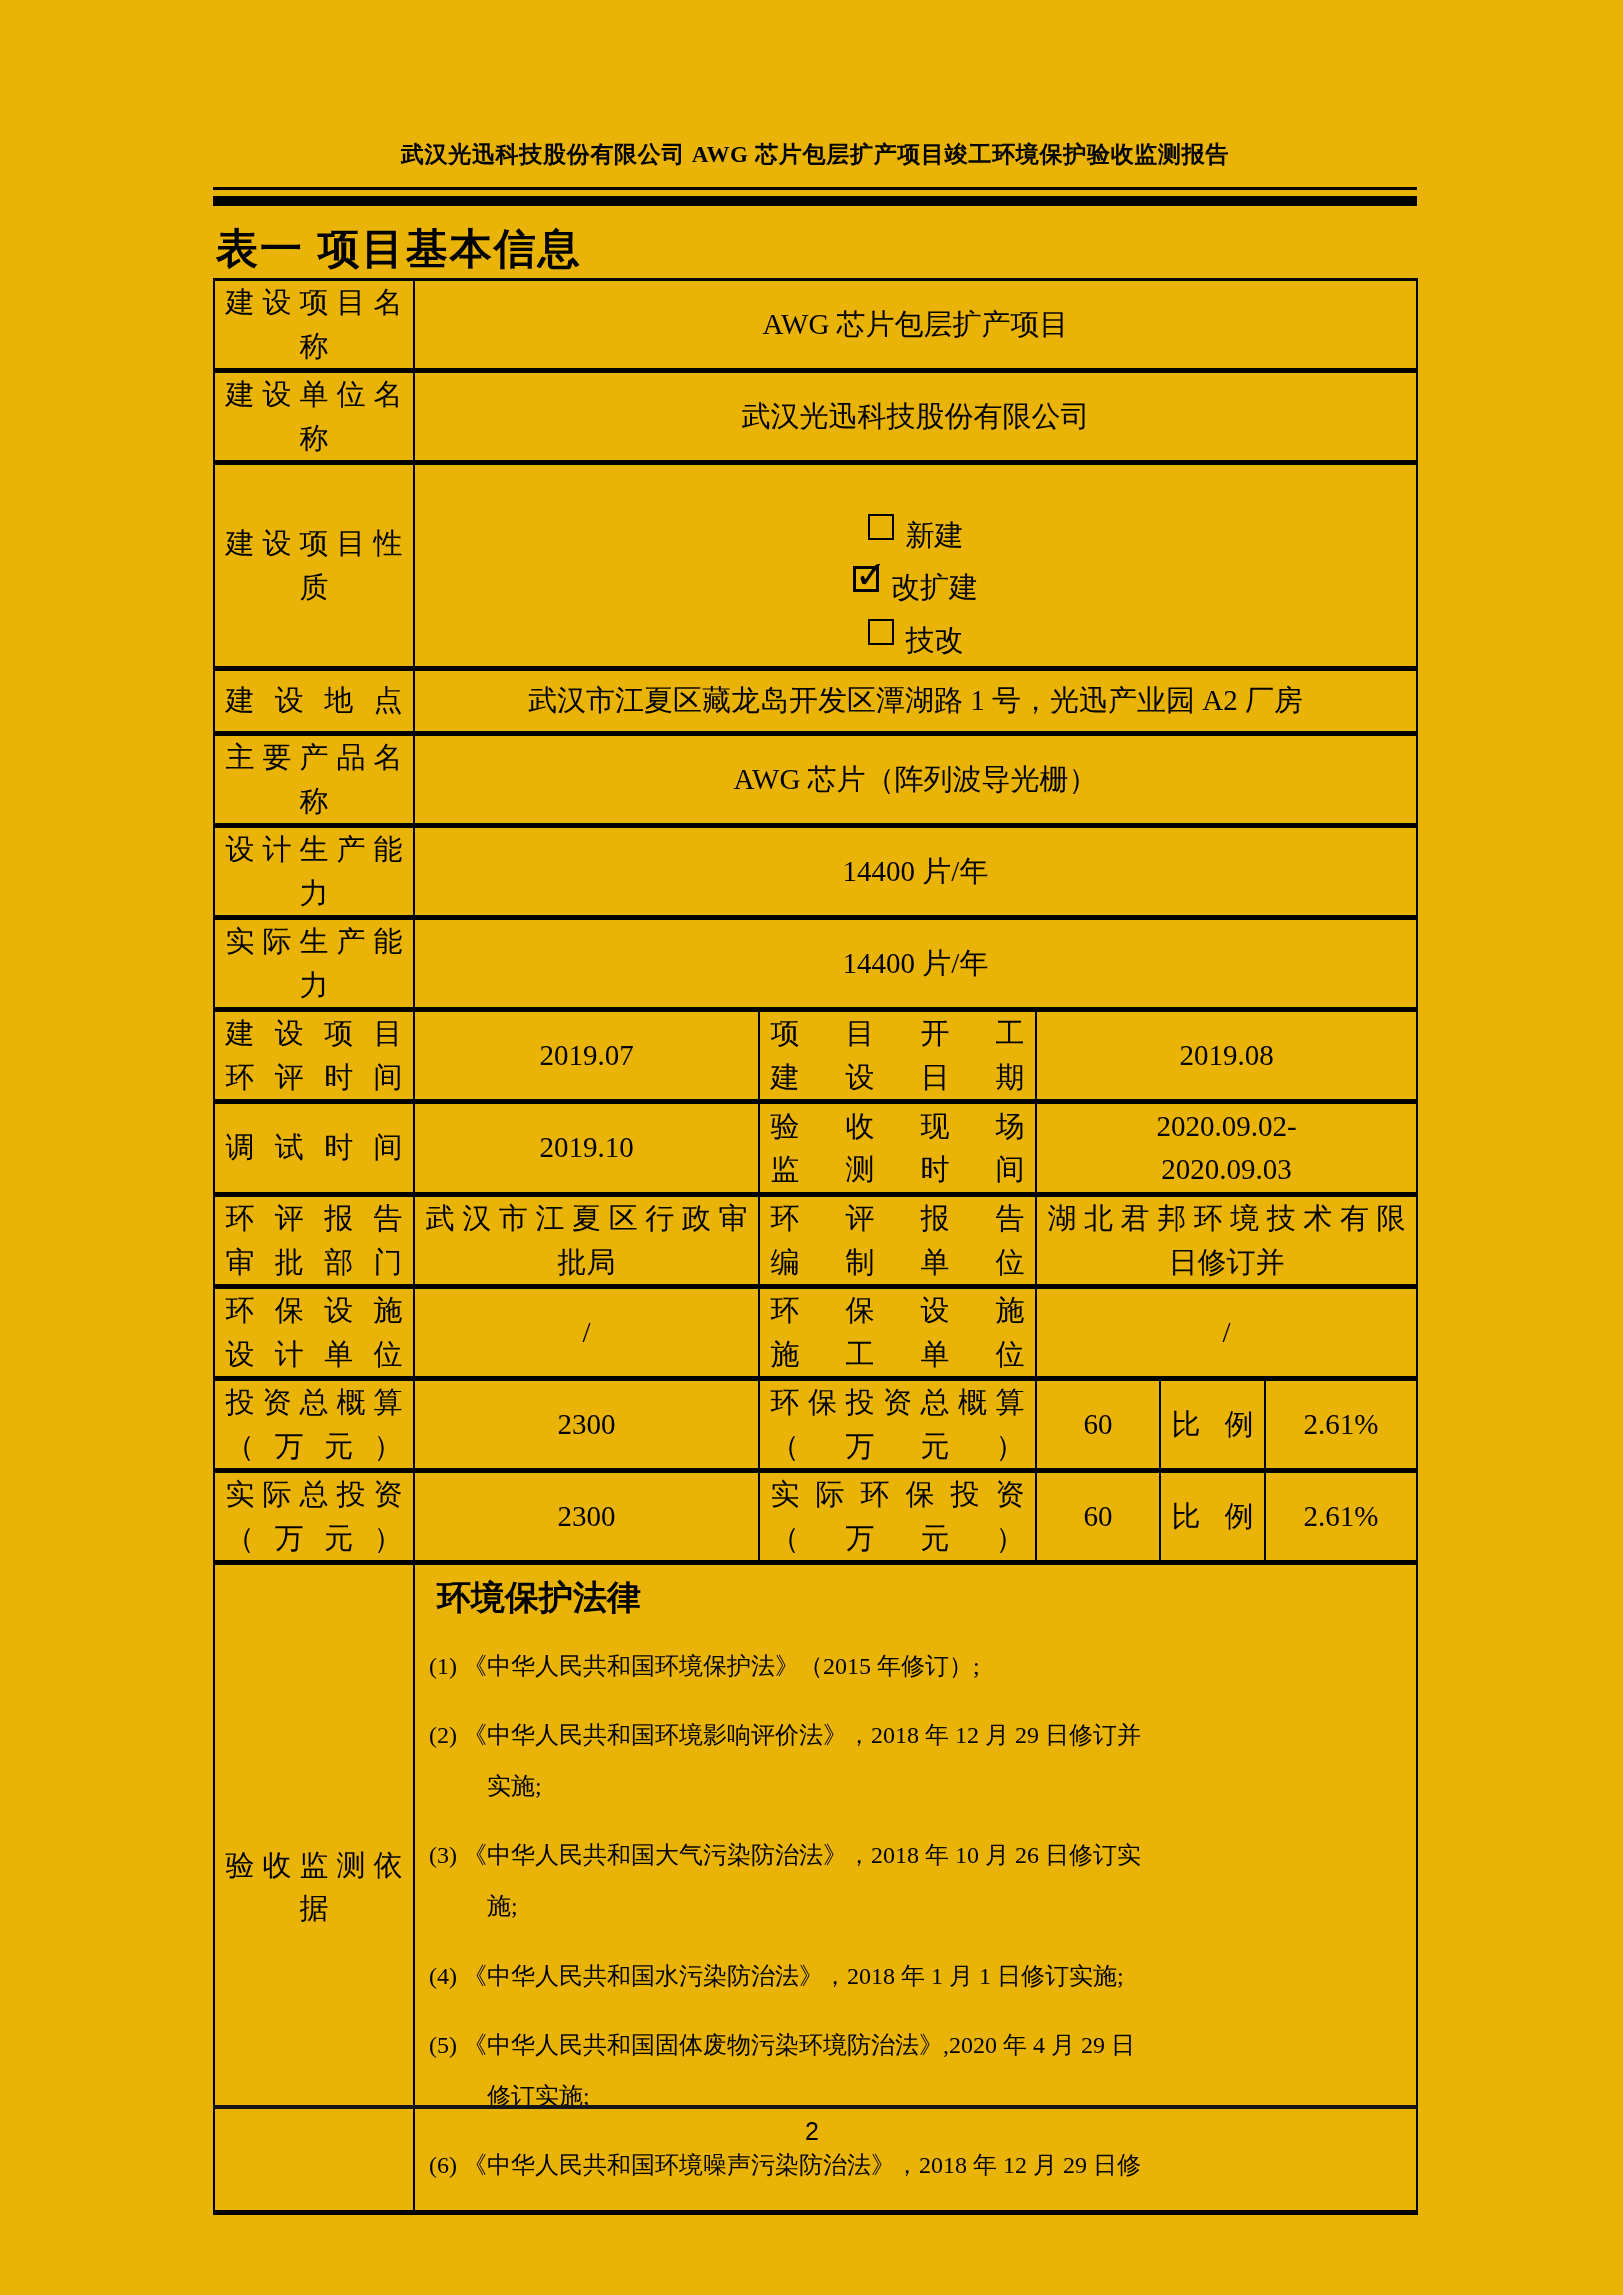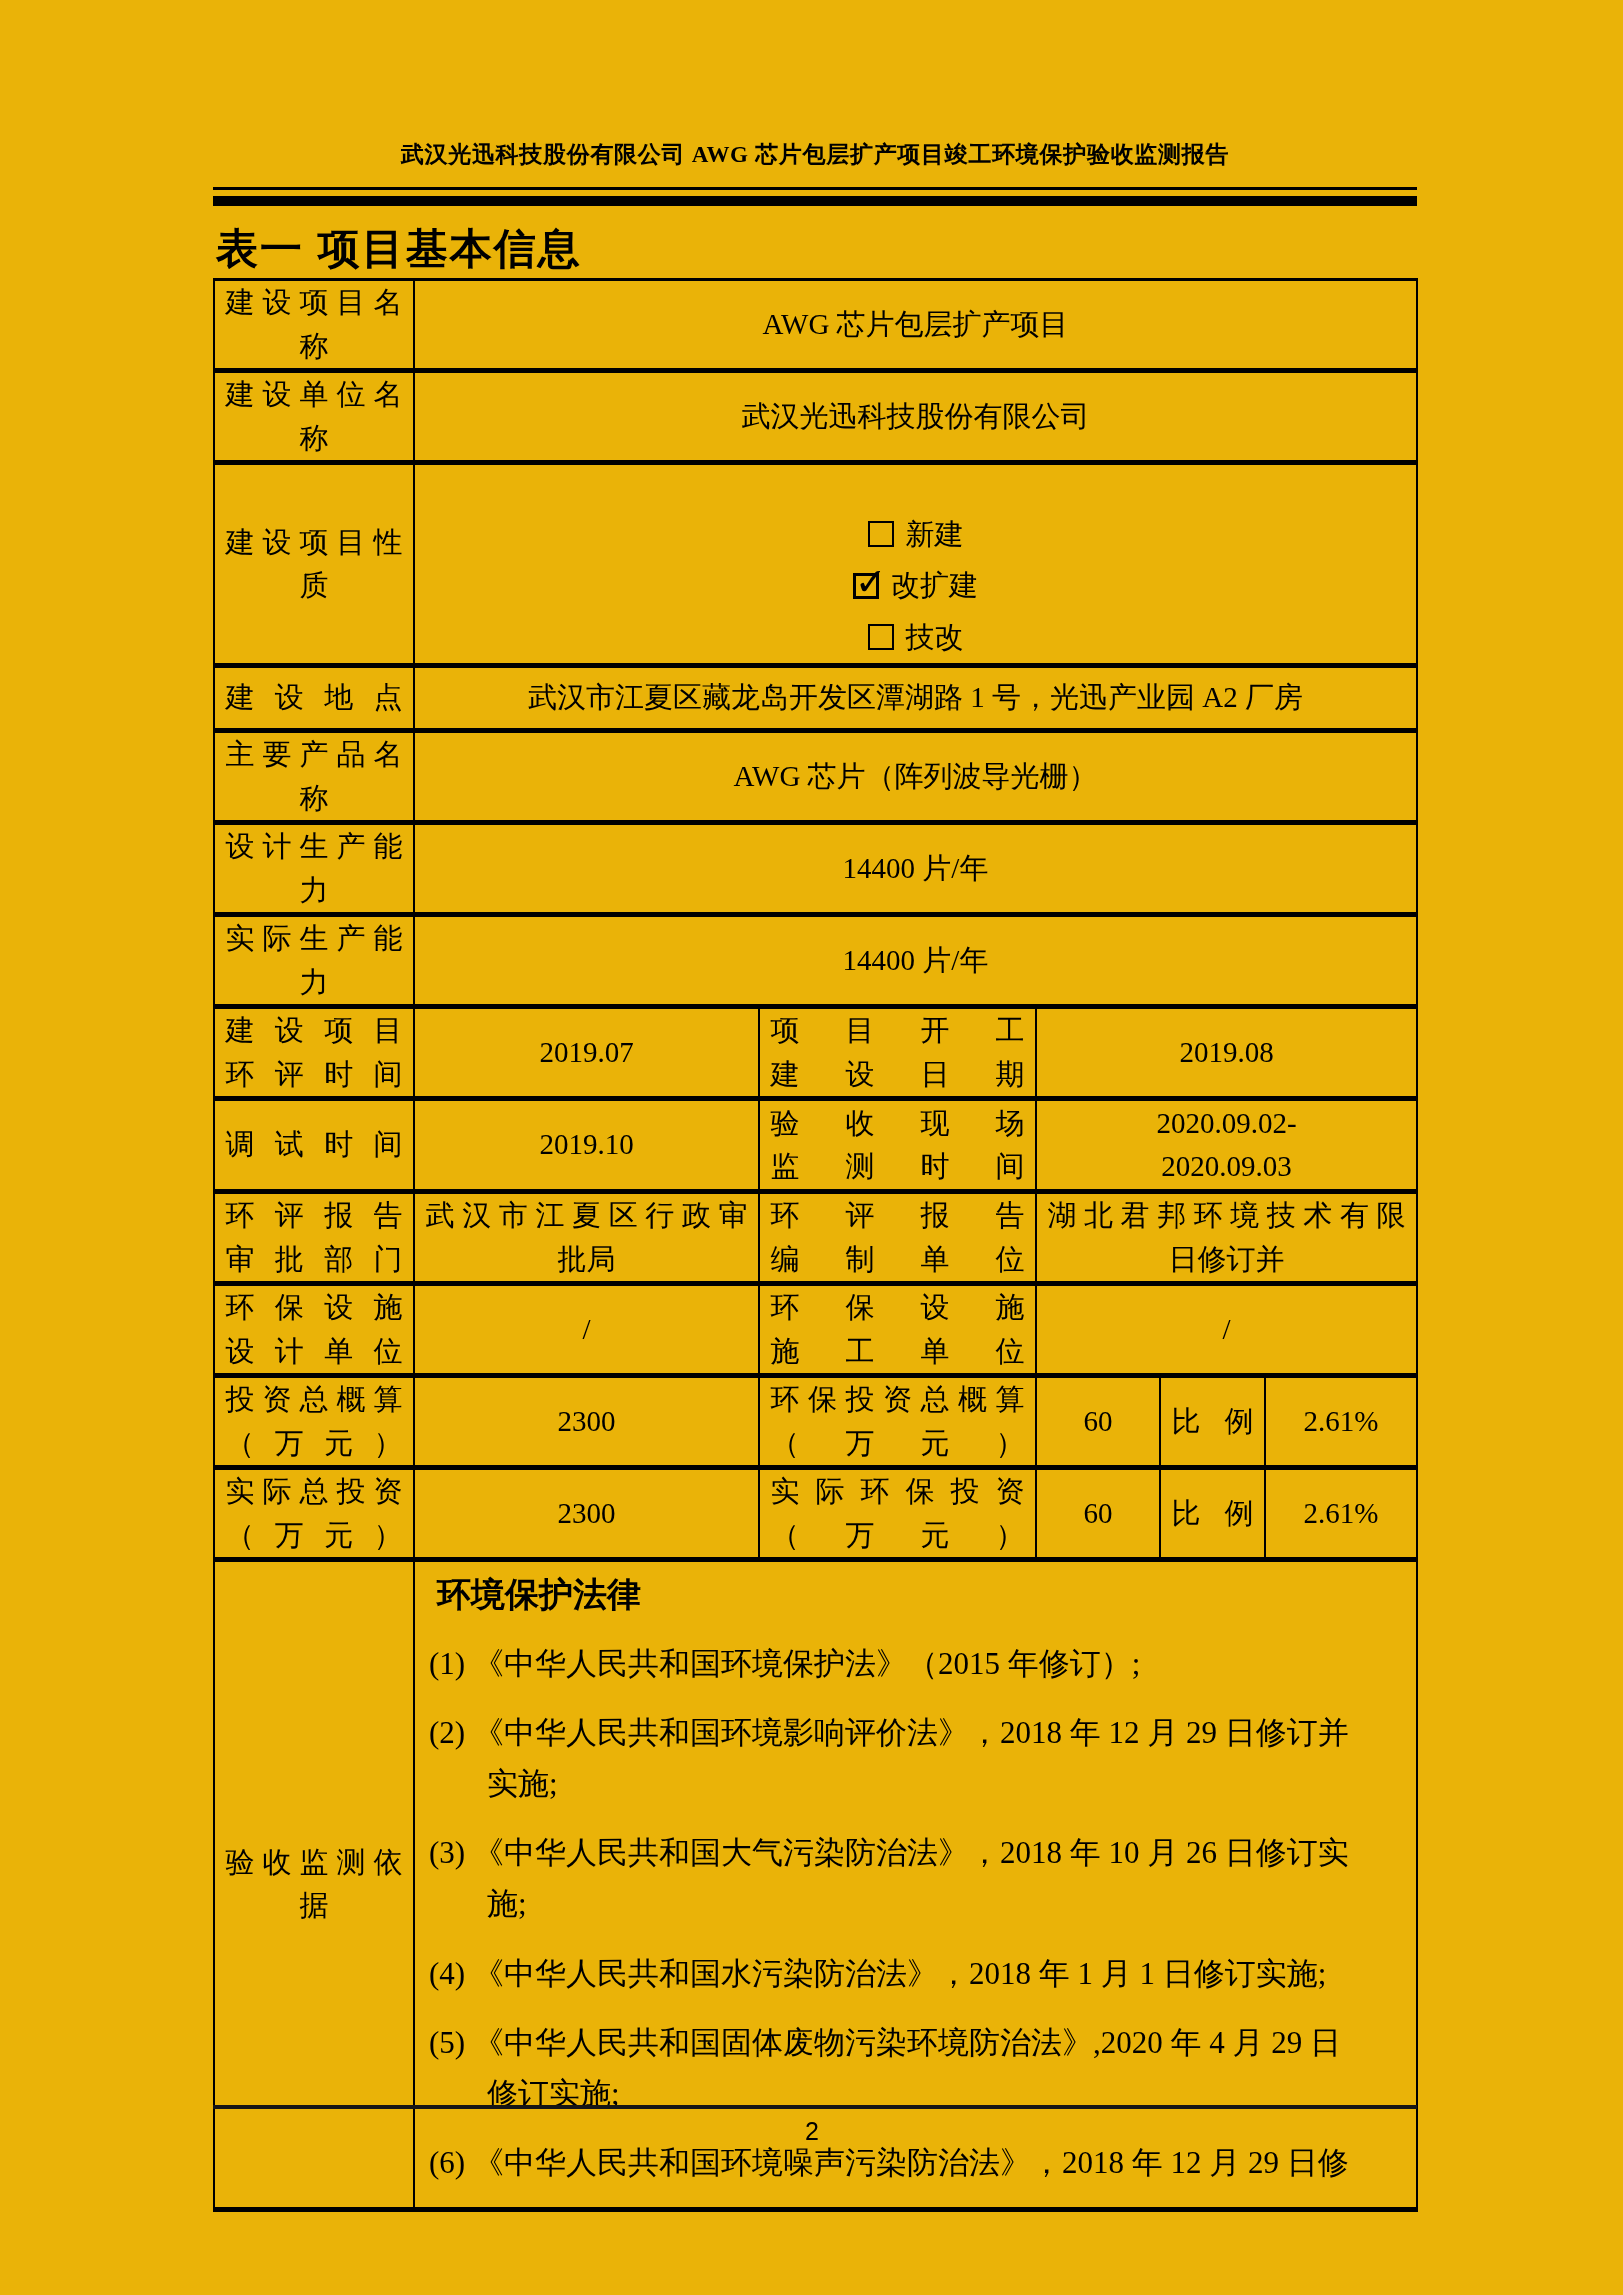--- a/index.html
+++ b/index.html
@@ -55,42 +55,42 @@
   td.label { padding:0 10.5px; }
   td.val   { text-align:center; white-space:pre-line; line-height:1.5; padding:0 14px; }
   td.distlc{ padding:0 10.5px; }
 
   
   .dl        { display:flex; line-height:1.5em; }
   .dl.spread { justify-content:space-between; }
   .dl.center { display:block; text-align:center; }
 
   
-  .opt { display:inline-flex; align-items:center; margin:4px 25px;gap:8px; }
+  .opt { display:inline-flex; align-items:flex-start; margin:4px 25px;gap:8px; }
   .cb  {
     width:26px; height:26px; flex:0 0 26px;
     border:2.6px solid #000; position:relative; margin-right:3.9px;
   }
   .cb[data-checked="true"] { border-width:3.3px; }
   .cb[data-checked="true"]::after {
     content:"✓";
     position:absolute; left:-1.3px; top:-13px;
     font-size:38px; font-weight:700; line-height:1;
     font-family:"DejaVu Sans",sans-serif;
   }
 
   
   td.deps-cell { vertical-align:top; padding:6.5px 19.6px 0 0; }
   .deps-heading {
     font-family:"Liberation Sans","DejaVu Sans",sans-serif;
     font-size:34px; font-weight:700;
     line-height:51px; margin:0 0 18.3px 0; padding-left:22px;
   }
   .deps-item {
-    font-size:31px; line-height:51px;
+    font-size:24px; line-height:51px;
     margin-bottom:18.3px;
     padding-left:72px; text-indent:-58px;
     white-space:pre-line;
   }
 
   
   .footer-rule {
     position:absolute; top:2105px; left:213px; width:1204px;
     height:3.9px; background:#161616;
   }

